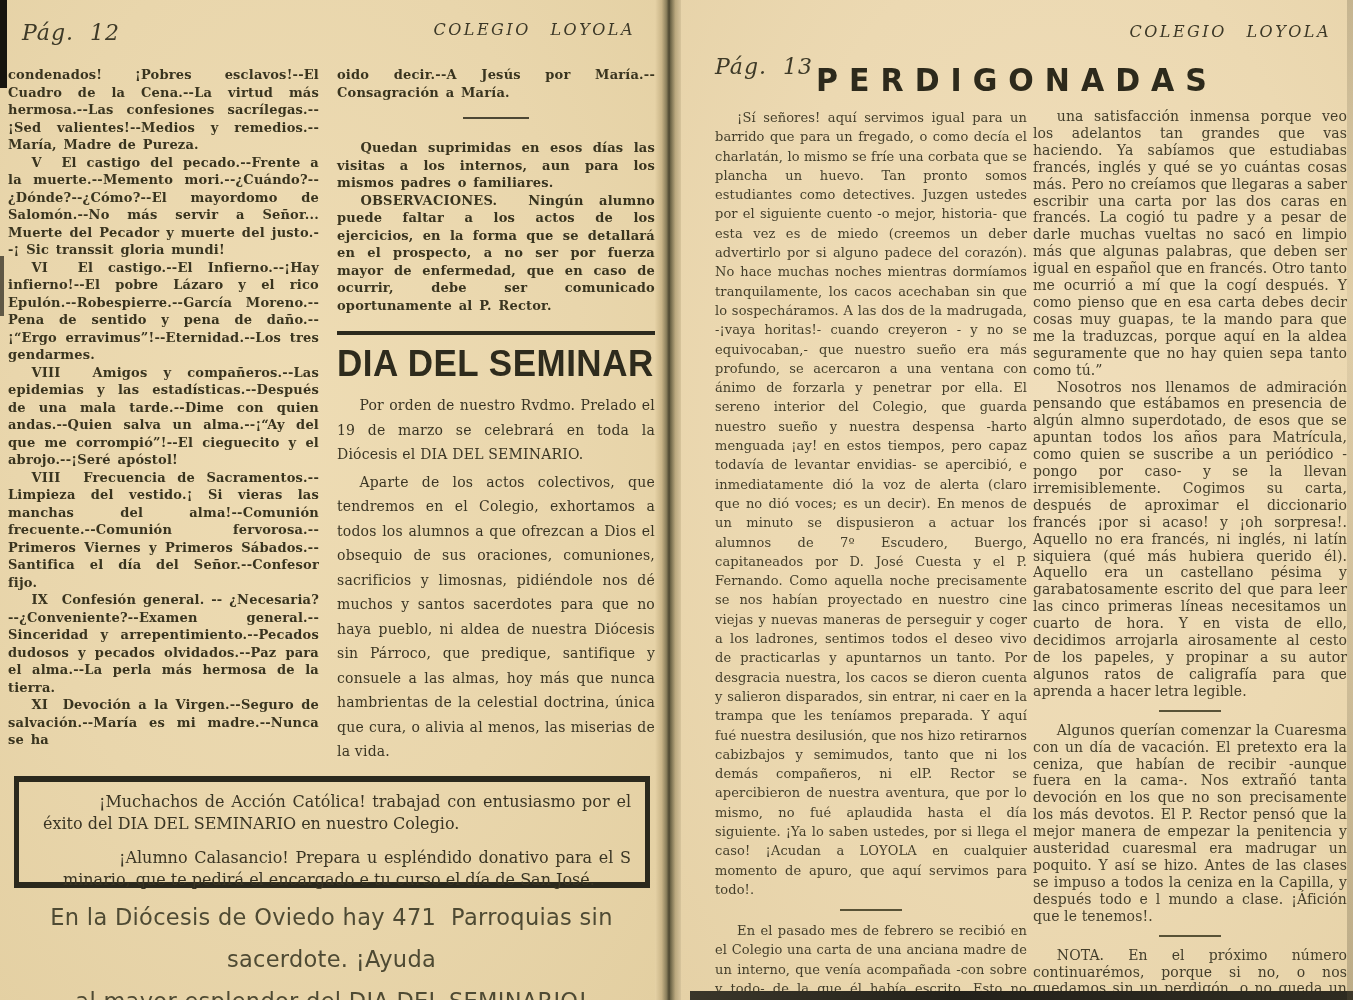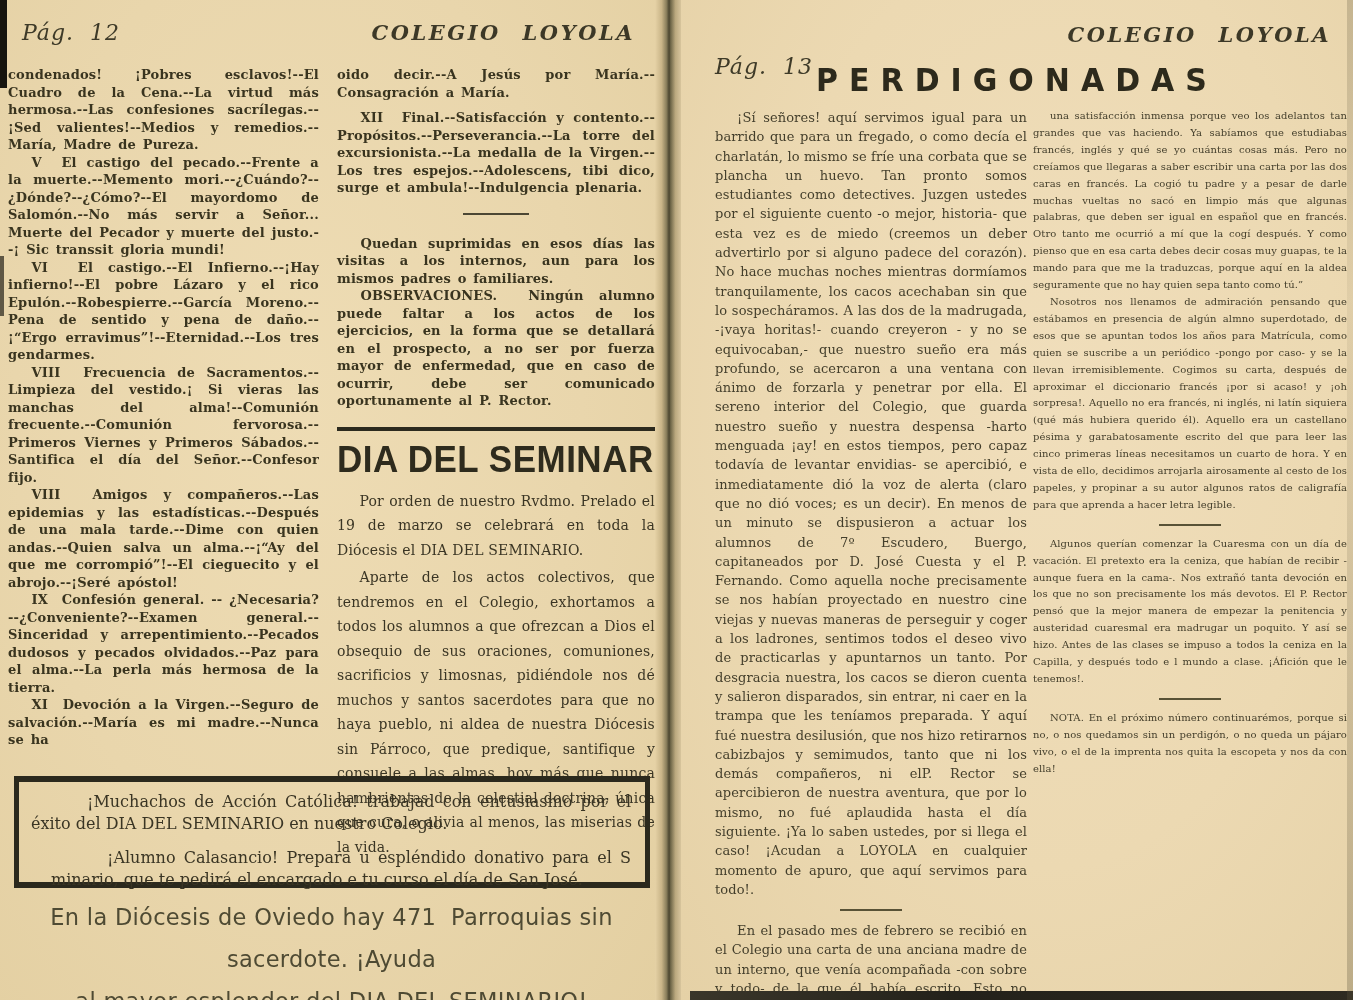--- a/index.html
+++ b/index.html
@@ -28,22 +28,22 @@
   .a-leftmid{left:0;top:256px;width:4px;height:60px;opacity:.65;}
   .a-bottomright{left:690px;top:991px;width:663px;height:9px;background:linear-gradient(90deg,#3a362a,#23211a 40%,#2e2b21);}
   .a-rightedge{left:1347px;top:0;width:6px;height:1000px;background:linear-gradient(180deg,rgba(90,82,58,.25),rgba(90,82,58,.08) 30%,rgba(90,82,58,.3));}
 
   
   .pag-label{
     position:absolute;font-style:italic;font-size:22px;color:#3e3a28;
     letter-spacing:1px;word-spacing:8px;
   }
   .masthead{
-    position:absolute;font-style:italic;font-size:21px;color:#3c3827;
-    letter-spacing:2.5px;word-spacing:12px;white-space:nowrap;font-weight:bold;
+    position:absolute;font-style:italic;font-size:16px;color:#3c3827;
+    letter-spacing:2.5px;word-spacing:12px;white-space:nowrap;
   }
   
   .l-col{position:absolute;top:66px;}
   .l-col1{left:8px;width:311px;}
   .l-col2{left:337px;width:318px;}
   p.lbody{
     margin:0;font-weight:700;font-size:13px;line-height:17.5px;
     text-align:justify;color:#39341f;word-spacing:2px;letter-spacing:.2px;
     text-indent:1.8em;
   }
@@ -57,21 +57,21 @@
     white-space:nowrap;
   }
   p.sem-body{
     margin:0 0 3px 0;font-size:14px;line-height:24.5px;text-align:justify;
     color:#3a3524;text-indent:1.6em;letter-spacing:.2px;
   }
   .promo-box{
     position:absolute;left:14px;top:776px;width:636px;height:112px;box-sizing:border-box;
     border-top:6px solid #2b291d;border-bottom:6px solid #2b291d;
     border-left:5px solid #2b291d;border-right:5px solid #2b291d;
-    padding:9px 14px 6px 12px;
+    padding:9px 14px 6px 24px;
   }
   p.box-p{
     margin:0 0 9px 0;font-size:16px;line-height:22px;text-align:justify;
     color:#3a3524;text-indent:56px;
   }
   .l-footer{
     position:absolute;left:0;top:896px;width:663px;text-align:center;
     font-family:"DejaVu Sans", sans-serif;font-size:22.5px;line-height:42px;
     color:#4e4a33;letter-spacing:.3px;
   }
@@ -81,43 +81,42 @@
     font-family:"DejaVu Sans", sans-serif;font-weight:700;font-size:30px;
     letter-spacing:11px;color:#2d2a1c;transform:scaleY(1.08);white-space:nowrap;
   }
   .r-col{position:absolute;top:108px;}
   .r-col1{left:34px;width:312px;}
   .r-col2{left:352px;width:314px;}
   p.rbody{
     margin:0;font-size:13px;line-height:19.3px;text-align:justify;
     color:#433e2b;text-indent:1.7em;letter-spacing:.1px;
   }
-  .r-col2 p.rbody{line-height:16.9px;font-size:10px;}
+  .r-col2 p.rbody{line-height:16.9px;font-size:14px;}
   .rule-short2{width:62px;height:2px;background:#585236;margin:10px auto 10px auto;}
 </style>
 </head>
 <body>
 
 <div class="page page-left">
   <div class="pag-label" style="left:22px;top:20px;">Pág.  12</div>
   <div class="masthead" style="right:28px;top:20px;">COLEGIO LOYOLA</div>
 
   <div class="l-col l-col1">
     <p class="lbody noindent">condenados! ¡Pobres esclavos!--El Cuadro de la Cena.--La virtud más hermosa.--Las confesiones sacrílegas.--¡Sed valientes!--Medios y remedios.--María, Madre de Pureza.</p>
     <p class="lbody">V&nbsp;&nbsp;El castigo del pecado.--Frente a la muerte.--Memento mori.--¿Cuándo?--¿Dónde?--¿Cómo?--El mayordomo de Salomón.--No más servir a Señor... Muerte del Pecador y muerte del justo.--¡ Sic transsit gloria mundi!</p>
     <p class="lbody">VI&nbsp;&nbsp;El castigo.--El Infierno.--¡Hay infierno!--El pobre Lázaro y el rico Epulón.--Robespierre.--García Moreno.--Pena de sentido y pena de daño.--¡“Ergo erravimus”!--Eternidad.--Los tres gendarmes.</p>
+    <p class="lbody">VIII&nbsp;&nbsp;Amigos y compañeros.--Las epidemias y las estadísticas.--Después de una mala tarde.--Dime con quien andas.--Quien salva un alma.--¡“Ay del que me corrompió”!--El cieguecito y el abrojo.--¡Seré apóstol!</p>
     <p class="lbody">VIII&nbsp;&nbsp;Frecuencia de Sacramentos.--Limpieza del vestido.¡ Si vieras las manchas del alma!--Comunión frecuente.--Comunión fervorosa.--Primeros Viernes y Primeros Sábados.--Santifica el día del Señor.--Confesor fijo.</p>
-    <p class="lbody">VIII&nbsp;&nbsp;Amigos y compañeros.--Las epidemias y las estadísticas.--Después de una mala tarde.--Dime con quien andas.--Quien salva un alma.--¡“Ay del que me corrompió”!--El cieguecito y el abrojo.--¡Seré apóstol!</p>
     <p class="lbody">IX&nbsp;&nbsp;Confesión general. -- ¿Necesaria?--¿Conveniente?--Examen general.--Sinceridad y arrepentimiento.--Pecados dudosos y pecados olvidados.--Paz para el alma.--La perla más hermosa de la tierra.</p>
     <p class="lbody">XI&nbsp;&nbsp;Devoción a la Virgen.--Seguro de salvación.--María es mi madre.--Nunca se ha</p>
   </div>
 
   <div class="l-col l-col2">
     <p class="lbody noindent">oido decir.--A Jesús por María.--Consagración a María.</p>
-    <p class="lbody" style="margin-top:8px;">XII&nbsp;&nbsp;Final.--Satisfacción y contento.--Propósitos.--Perseverancia.--La torre del excursionista.--La medalla de la Virgen.--Los tres espejos.--Adolescens, tibi dico, surge et ambula!--Indulgencia plenaria.</p>
     <div class="rule-short"></div>
     <p class="lbody" style="margin-top:5px;">Quedan suprimidas en esos días las visitas a los internos, aun para los mismos padres o familiares.</p>
     <p class="lbody">OBSERVACIONES.&nbsp; Ningún alumno puede faltar a los actos de los ejercicios, en la forma que se detallará en el prospecto, a no ser por fuerza mayor de enfermedad, que en caso de ocurrir, debe ser comunicado oportunamente al P. Rector.</p>
     <div class="rule-thick"></div>
     <div class="sem-title">DIA DEL SEMINARIO</div>
     <p class="sem-body">Por orden de nuestro Rvdmo. Prelado el 19 de marzo se celebrará en toda la Diócesis el DIA DEL SEMINARIO.</p>
     <p class="sem-body">Aparte de los actos colectivos, que tendremos en el Colegio, exhortamos a todos los alumnos a que ofrezcan a Dios el obsequio de sus oraciones, comuniones, sacrificios y limosnas, pidiéndole nos dé muchos y santos sacerdotes para que no haya pueblo, ni aldea de nuestra Diócesis sin Párroco, que predique, santifique y consuele a las almas, hoy más que nunca hambrientas de la celestial doctrina, única que cura, o alivia al menos, las miserias de la vida.</p>
   </div>
 
   <div class="promo-box">

